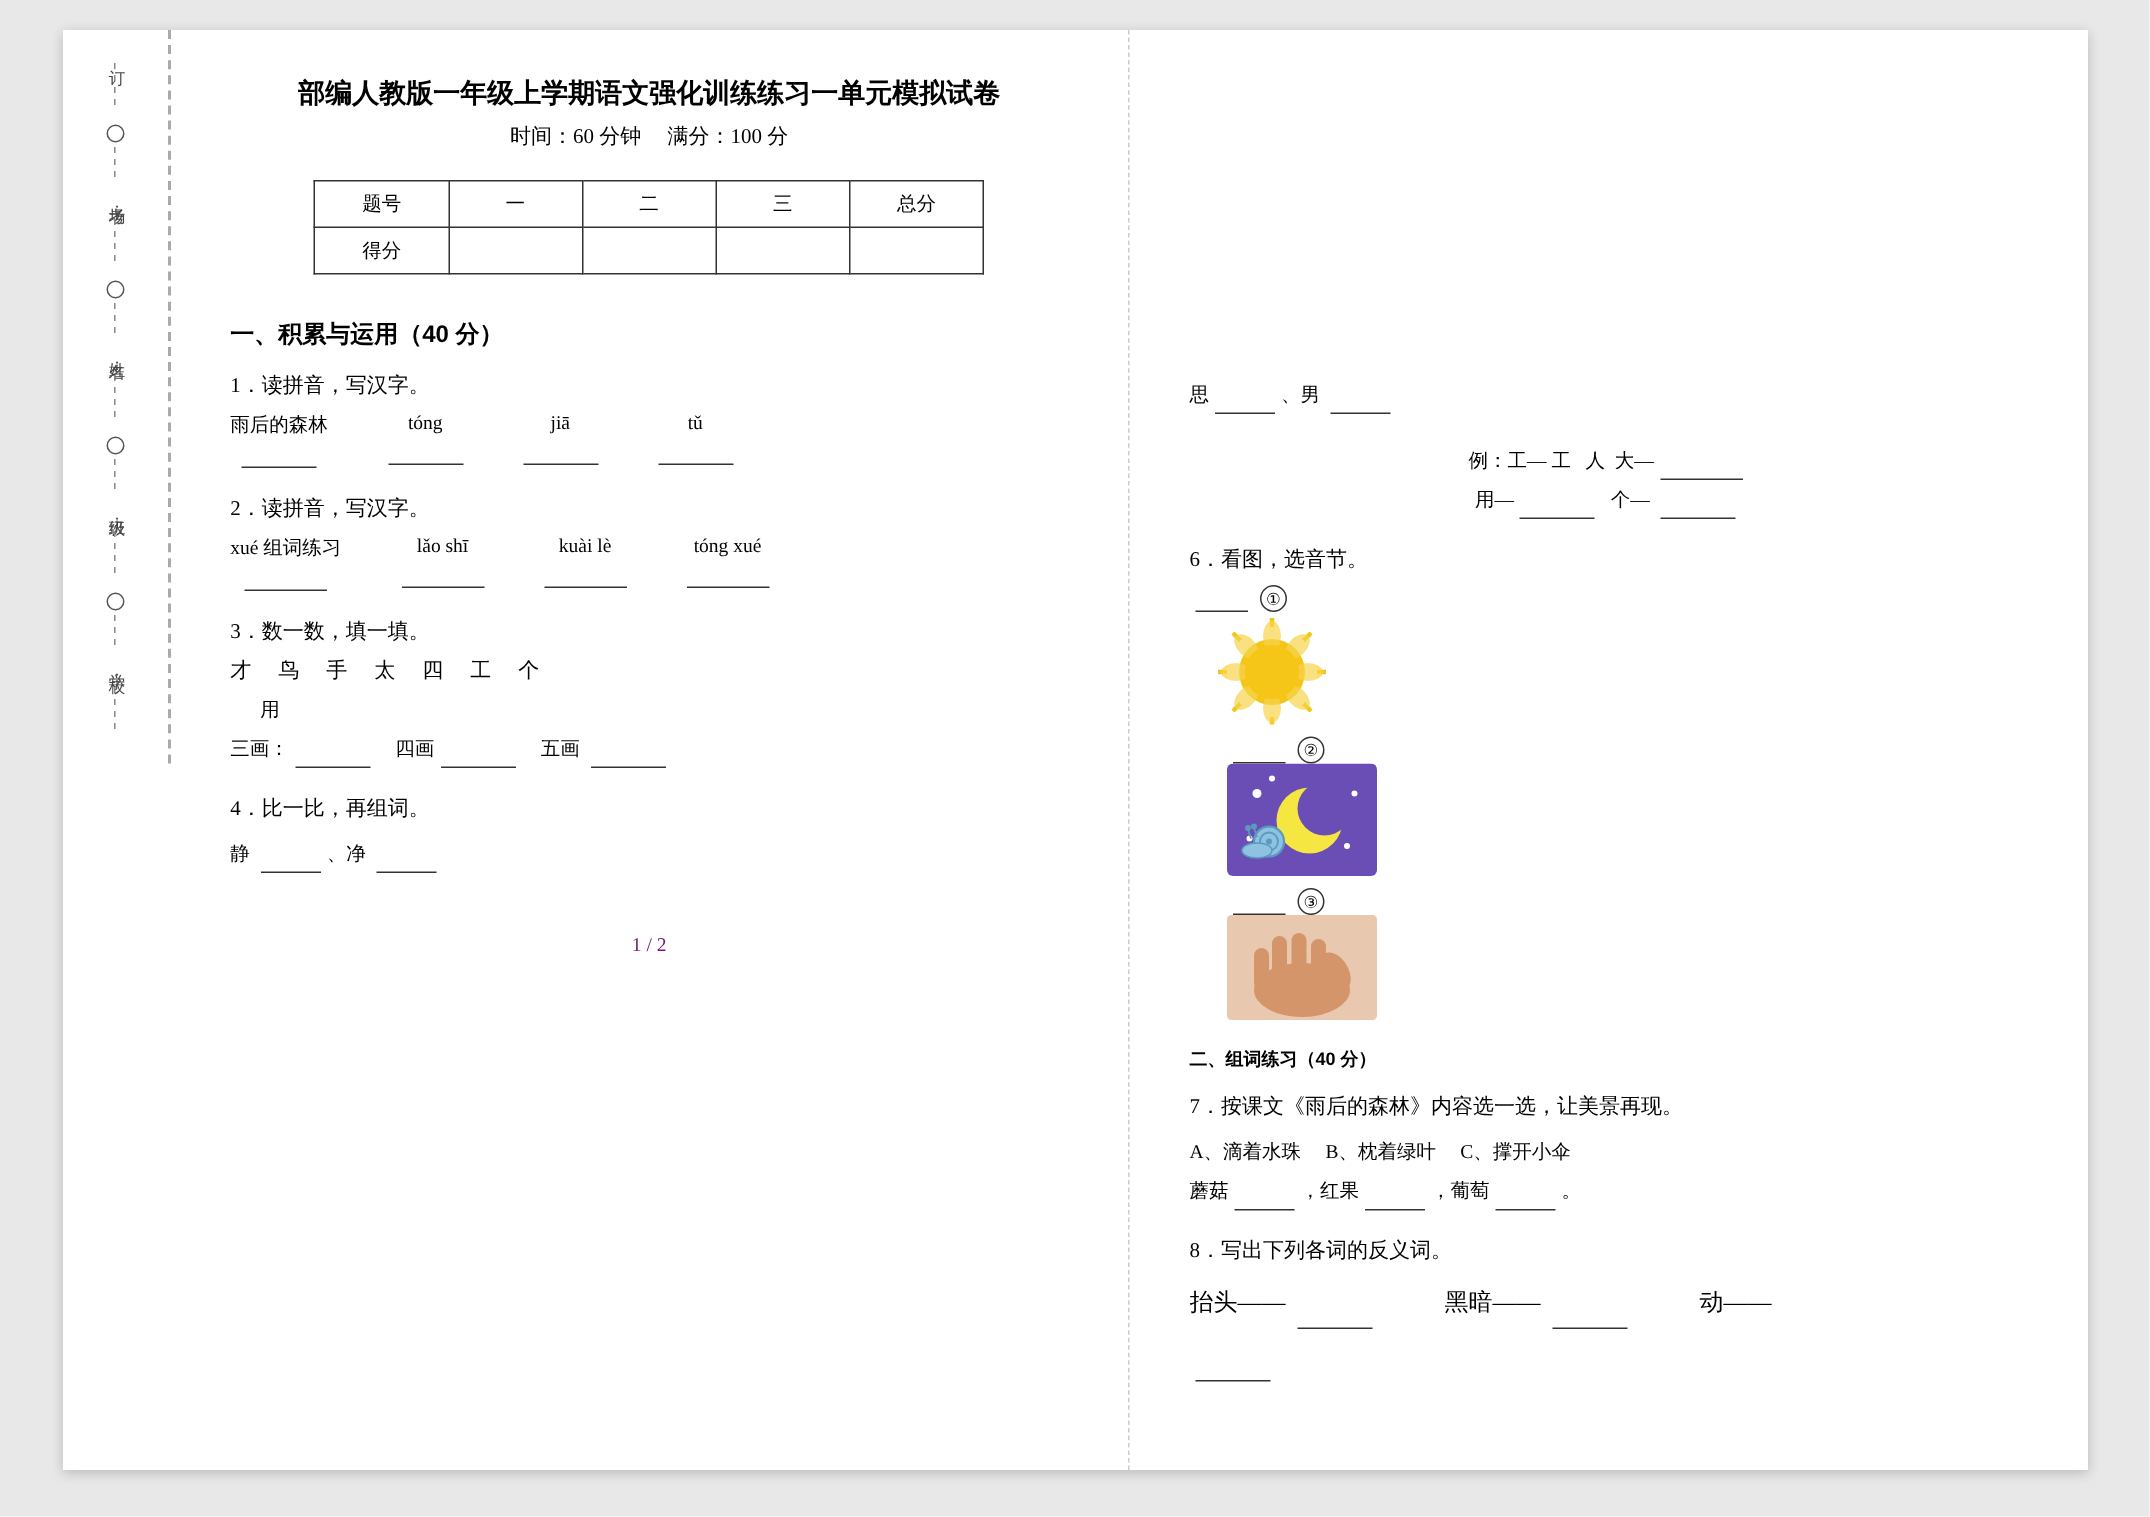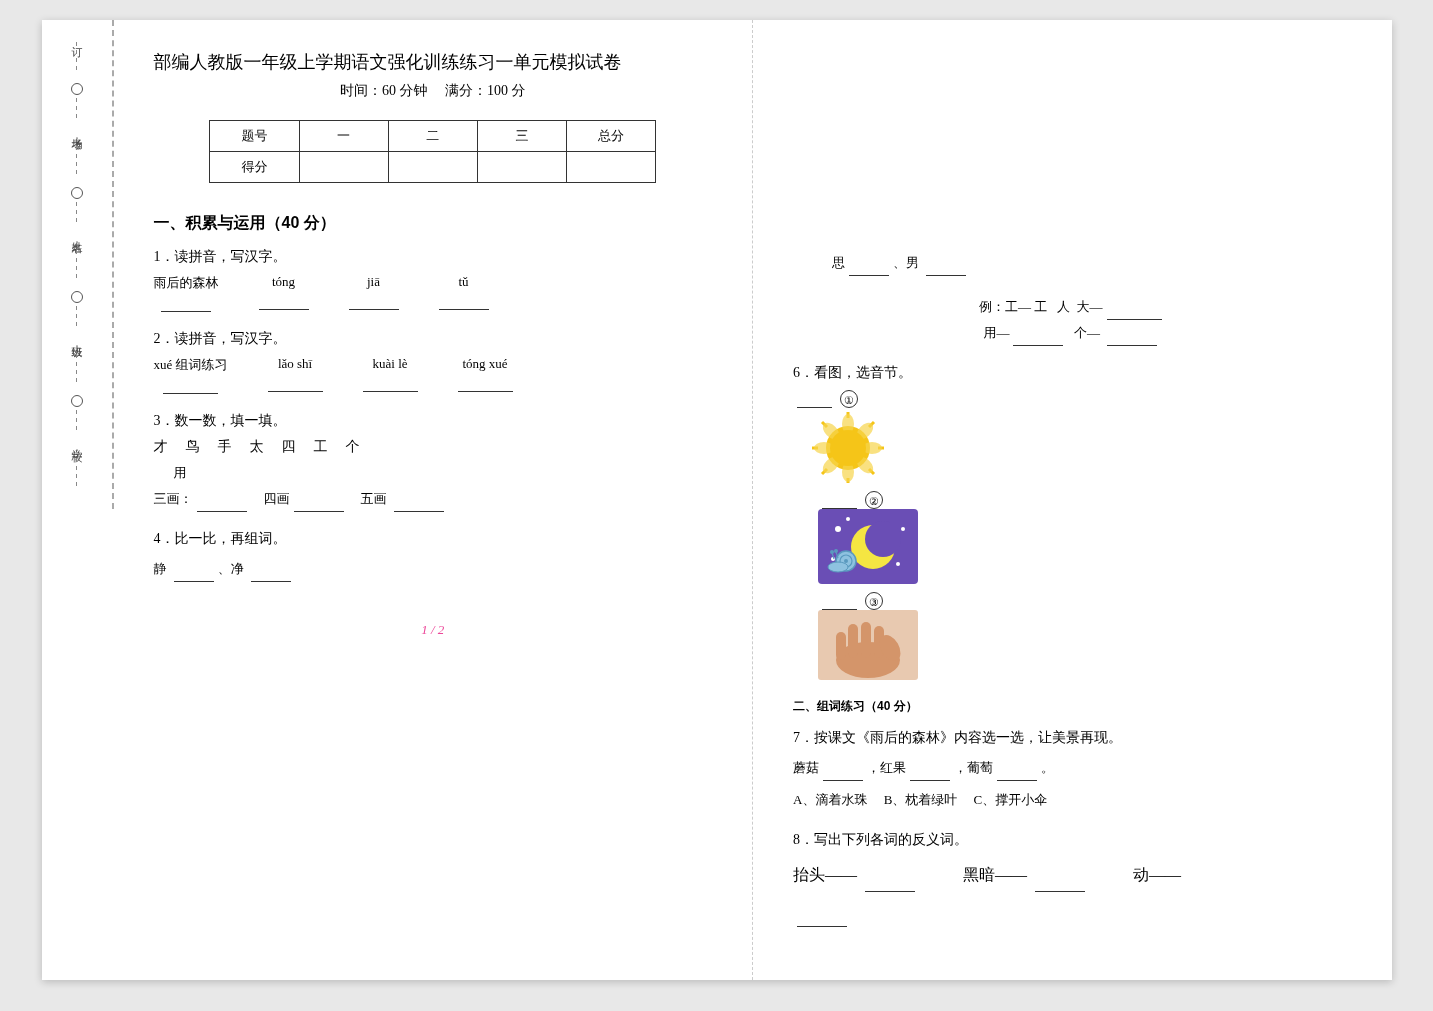--- a/index.html
+++ b/index.html
@@ -32,22 +32,23 @@
       padding: 30px 40px;
       border-right: 1px dashed #ccc;
     }
     
     .right-col {
       flex: 1;
       padding: 30px 40px;
     }
 
     .exam-title {
+      text-align: center;
       font-size: 18px;
-      font-weight: normal;
+      font-weight: bold;
       margin-bottom: 8px;
       font-family: 'SimHei', sans-serif;
     }
     .exam-subtitle {
       text-align: center;
       font-size: 14px;
       margin-bottom: 20px;
     }
     .score-table {
       width: 80%;
@@ -138,22 +139,21 @@
       line-height: 2;
     }
     .antonym-section {
       font-size: 16px;
       line-height: 2.2;
     }
     .page-num {
       text-align: center;
       font-size: 13px;
       margin-top: 20px;
-      color: #ec4899;
-      font-style: italic;
+      color: #701a75;
     }
 
     
     .left-margin-content {
       width: 72px;
       display: flex;
       flex-direction: column;
       padding: 10px 0;
       align-items: center;
       border-right: 2px dashed #aaa;
@@ -334,21 +334,21 @@
           <span class="fill-line" style="width:40px"></span>、净
           <span class="fill-line" style="width:40px"></span>
         </div>
       </div>
 
       <div class="page-num" style="margin-top: 40px;">1 / 2</div>
     </div>
 
     <div class="right-col">
 
-      <div class="question" style="margin-top: 200px; margin-left: 39px;">
+      <div class="question" style="margin-top: 200px;">
         <div class="compare-section">
           思<span class="fill-line" style="width:40px"></span>、男
           <span class="fill-line" style="width:40px"></span>
         </div>
       </div>
 
       <div class="question">
         <div class="example-line">
           例：工— 工 &nbsp;&nbsp;人 &nbsp;大—<span class="fill-line" style="width:55px"></span>
         </div>
@@ -442,27 +442,27 @@
               <ellipse cx="72" cy="38" rx="9" ry="14" fill="#d4956a" transform="rotate(-30,72,38)"></ellipse>
             </svg>
           </div>
         </div>
       </div>
 
       <div class="section2-title">二、组词练习（40 分）</div>
 
       <div class="question">
         <div class="question-label">7．按课文《雨后的森林》内容选一选，让美景再现。</div>
-        <div class="q7-options">
-          蘑菇<span class="fill-line" style="width:40px"></span>，红果<span class="fill-line" style="width:40px"></span>，葡萄<span class="fill-line" style="width:40px"></span>。
-        </div>
         <div class="q7-options" style="margin-top:6px;">
           <span>A、滴着水珠</span>&nbsp;&nbsp;&nbsp;&nbsp;
           <span>B、枕着绿叶</span>&nbsp;&nbsp;&nbsp;&nbsp;
           <span>C、撑开小伞</span>
+        </div>
+        <div class="q7-options">
+          蘑菇<span class="fill-line" style="width:40px"></span>，红果<span class="fill-line" style="width:40px"></span>，葡萄<span class="fill-line" style="width:40px"></span>。
         </div>
       </div>
 
       <div class="question">
         <div class="question-label">8．写出下列各词的反义词。</div>
         <div class="antonym-section">
           <span>抬头——</span>
           <span class="fill-line" style="width:50px"></span>
           &nbsp;&nbsp;&nbsp;&nbsp;&nbsp;&nbsp;&nbsp;&nbsp;&nbsp;
           <span>黑暗——</span>

